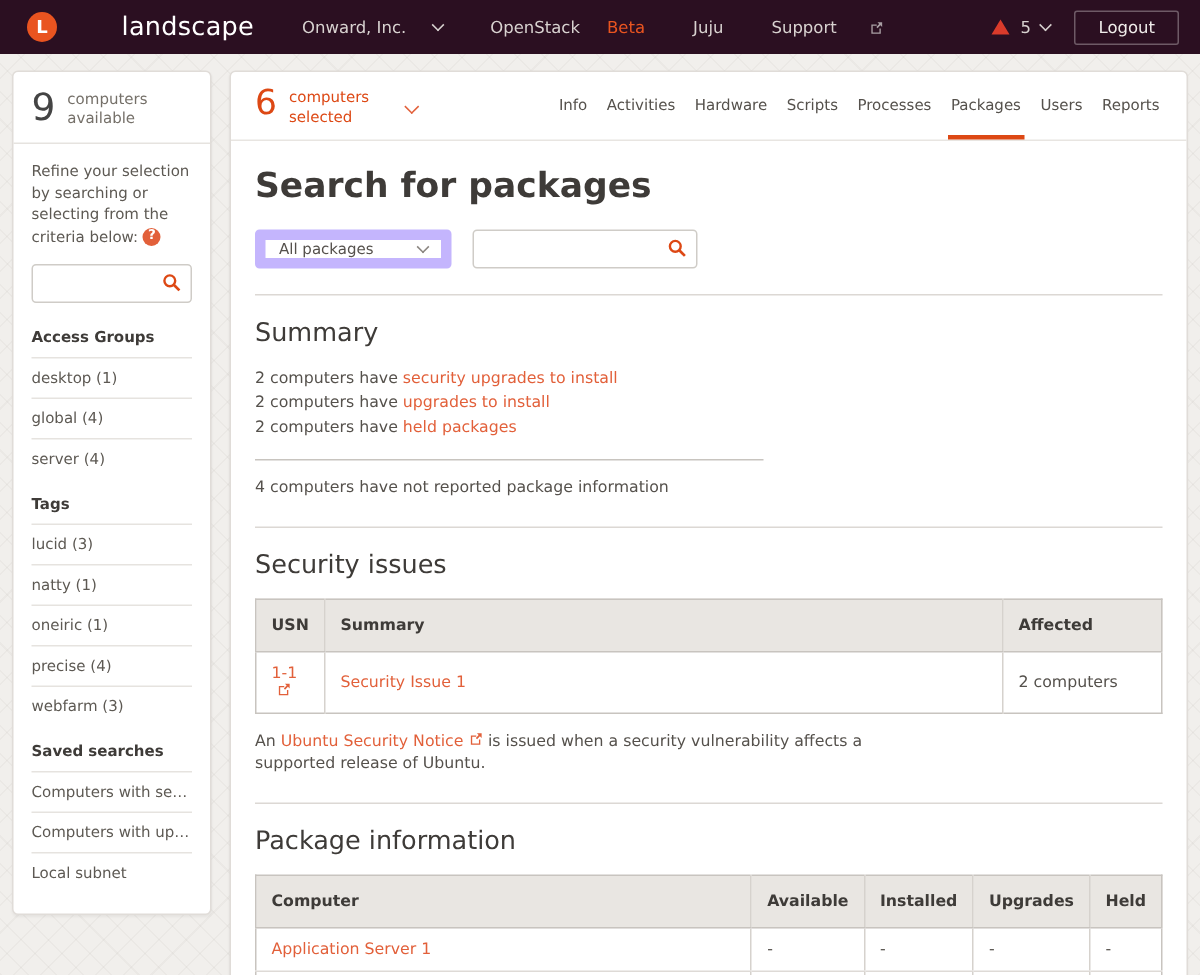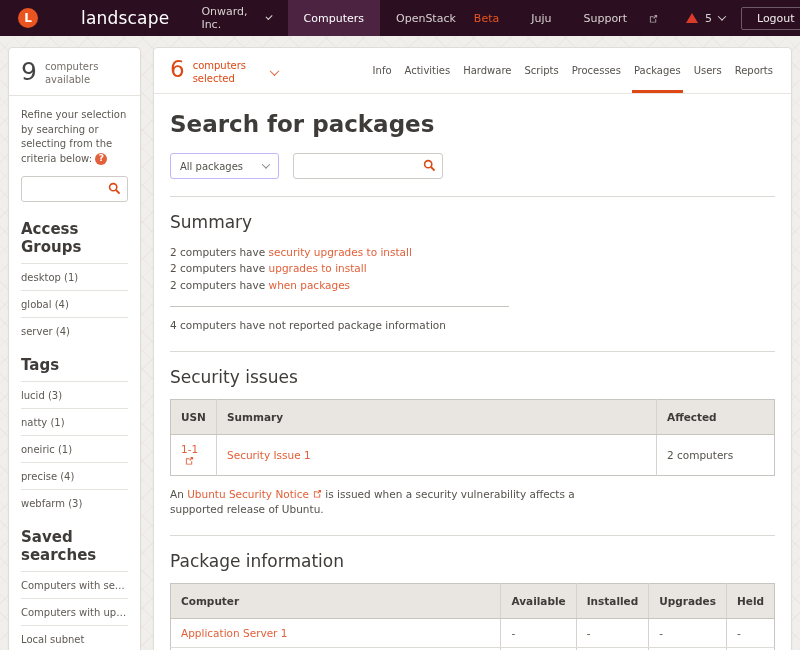--- a/index.html
+++ b/index.html
@@ -35,73 +35,70 @@
   .sidebar { width:133px; flex:none; }
   .side-head { display:flex; gap:8px; align-items:flex-start; padding:10px 12px 9px; border-bottom:1px solid #e6e3df; }
   .big-num { font-size:25px; color:#444; line-height:1.1; }
   .num-label { font-size:10px; color:#757069; line-height:1.25; padding-top:3px; }
   .side-body { padding:12px 12px 14px; }
   .refine { font-size:10px; color:#5d5953; line-height:1.45; margin-bottom:10px; }
   .help-icon { display:inline-flex; width:12px; height:12px; border-radius:50%; background:#e2603a; color:#fff; font-size:9px; font-weight:bold; align-items:center; justify-content:center; vertical-align:middle; cursor:pointer; }
   .search-box { position:relative; height:26px; border:1px solid #cfccc7; border-radius:3px; background:#fff; margin-bottom:6px; }
   .search-box input { position:absolute; inset:0; width:100%; height:100%; border:none; background:transparent; outline:none; padding:0 24px 0 7px; font-size:11px; font-family:inherit; color:#444; }
   .search-box .mag { position:absolute; right:6px; top:5px; line-height:0; }
-  .side-title { font-size:15px; font-weight:bold; color:#3e3b38; padding:12px 0 7px; }
+  .side-title { font-size:10px; font-weight:bold; color:#3e3b38; padding:12px 0 7px; }
   .side-item { font-size:10px; color:#5d5953; padding:8px 0 7px; border-top:1px solid #e6e3df; cursor:pointer; white-space:nowrap; overflow:hidden; text-overflow:ellipsis; }
   
   .main-card { flex:1; min-height:639px; }
   .main-head { display:flex; align-items:stretch; justify-content:space-between; padding:0 16px; height:46px; border-bottom:1px solid #e8e5e1; }
   .sel-group { display:flex; align-items:flex-start; gap:8px; padding-top:9px; }
   .sel-num { font-size:23px; color:#dd4814; line-height:1.1; }
   .sel-label { font-size:10px; color:#dd4814; line-height:1.25; padding-top:3px; width:58px; }
   .sel-chev { color:#e2603a; margin-left:12px; margin-top:12px; width:7px; height:7px; border-width:1.7px; cursor:pointer; }
   .tabs { display:flex; align-items:stretch; gap:9px; }
   .tab { font-size:10px; color:#55514c; display:flex; align-items:center; padding:0 2px; cursor:pointer; border-bottom:3px solid transparent; padding-top:3px; }
   .tab.active { border-bottom-color:#dd4814; }
   .main-body { padding:13px 16px 14px; }
   h1.page-title { font-size:23px; font-weight:700; color:#3e3b38; margin:4px 0 16px; }
   .filter-row { display:flex; gap:14px; margin-bottom:4px; }
-  .select-box { width:109px; height:26px; border:1px solid #c4b5fd; border-radius:3px; display:flex; align-items:center; justify-content:space-between; padding:0 9px; font-size:10px; color:#55514c; cursor:pointer; }
+  .select-box { width:131px; height:26px; border:7px solid #c4b5fd; border-radius:3px; display:flex; align-items:center; justify-content:space-between; padding:0 9px; font-size:10px; color:#55514c; cursor:pointer; }
   .select-box .chev { border-color:#8a857f; }
   .main-search { width:150px; margin-bottom:0; }
   hr.div { border:none; border-top:1px solid #dcd8d4; margin:17px 0 15px; }
   h2.section-title { font-size:17px; font-weight:400; color:#3e3b38; margin:2px 0 12px; }
   .sum-line { font-size:10.5px; color:#55514c; line-height:1.55; }
   a.lnk { color:#e2603a; text-decoration:none; cursor:pointer; }
   .short-div { width:56%; border-top:1px solid #c8c4bf; margin:13px 0 11px; }
   .note { font-size:10.5px; color:#55514c; line-height:1.5; }
   .sec-note { max-width:440px; margin-top:11px; }
   
   table.tbl { width:100%; border-collapse:collapse; border:1px solid #c8c4bf; font-size:10.5px; }
   table.tbl th { background:#e9e6e2; color:#3e3b38; font-weight:bold; text-align:left; padding:11px 10px; border-bottom:1px solid #c8c4bf; }
   table.tbl td { padding:8px 10px; color:#55514c; border-bottom:1px solid #dedad6; background:#fff; }
   table.tbl tr:last-child td { border-bottom:none; }
   table.tbl th + th, table.tbl td + td { border-left:1px solid #d6d2cd; }
   .col-usn { width:46px; }
-  .col-affected { width:118px; }
+  .col-affected { width:106px; }
   .col-num { width:56px; }
   .col-held { width:40px; }
 </style>
 </head>
 <body>
 
 <div class="page">
 
   <header class="topnav">
     <div class="nav-left">
       <a class="brand">
         <span class="logo-circle">L</span>
         <span class="brand-text">landscape</span>
       </a>
       <div class="nav-item">
         <span>Onward, Inc.</span>
         <span class="chev"></span>
-      </div>
-      <div class="nav-item active">
-        <span>Computers</span>
       </div>
       <div class="nav-item">
         <span>OpenStack</span>
         <span class="beta">Beta</span>
       </div>
       <div class="nav-item">
         <span>Juju</span>
       </div>
       <div class="nav-item">
         <span>Support</span>
@@ -202,21 +199,21 @@
             </span>
           </div>
         </div>
 
         <hr class="div">
 
         <h2 class="section-title">Summary</h2>
         <div>
             <div class="sum-line"><span>2 computers have </span><a class="lnk">security upgrades to install</a></div>
             <div class="sum-line"><span>2 computers have </span><a class="lnk">upgrades to install</a></div>
-            <div class="sum-line"><span>2 computers have </span><a class="lnk">when packages</a></div>
+            <div class="sum-line"><span>2 computers have </span><a class="lnk">held packages</a></div>
           </div>
         <div class="short-div"></div>
         <p class="note">4 computers have not reported package information</p>
 
         <hr class="div">
 
         <h2 class="section-title">Security issues</h2>
         <table class="tbl">
           <thead>
               <tr>

